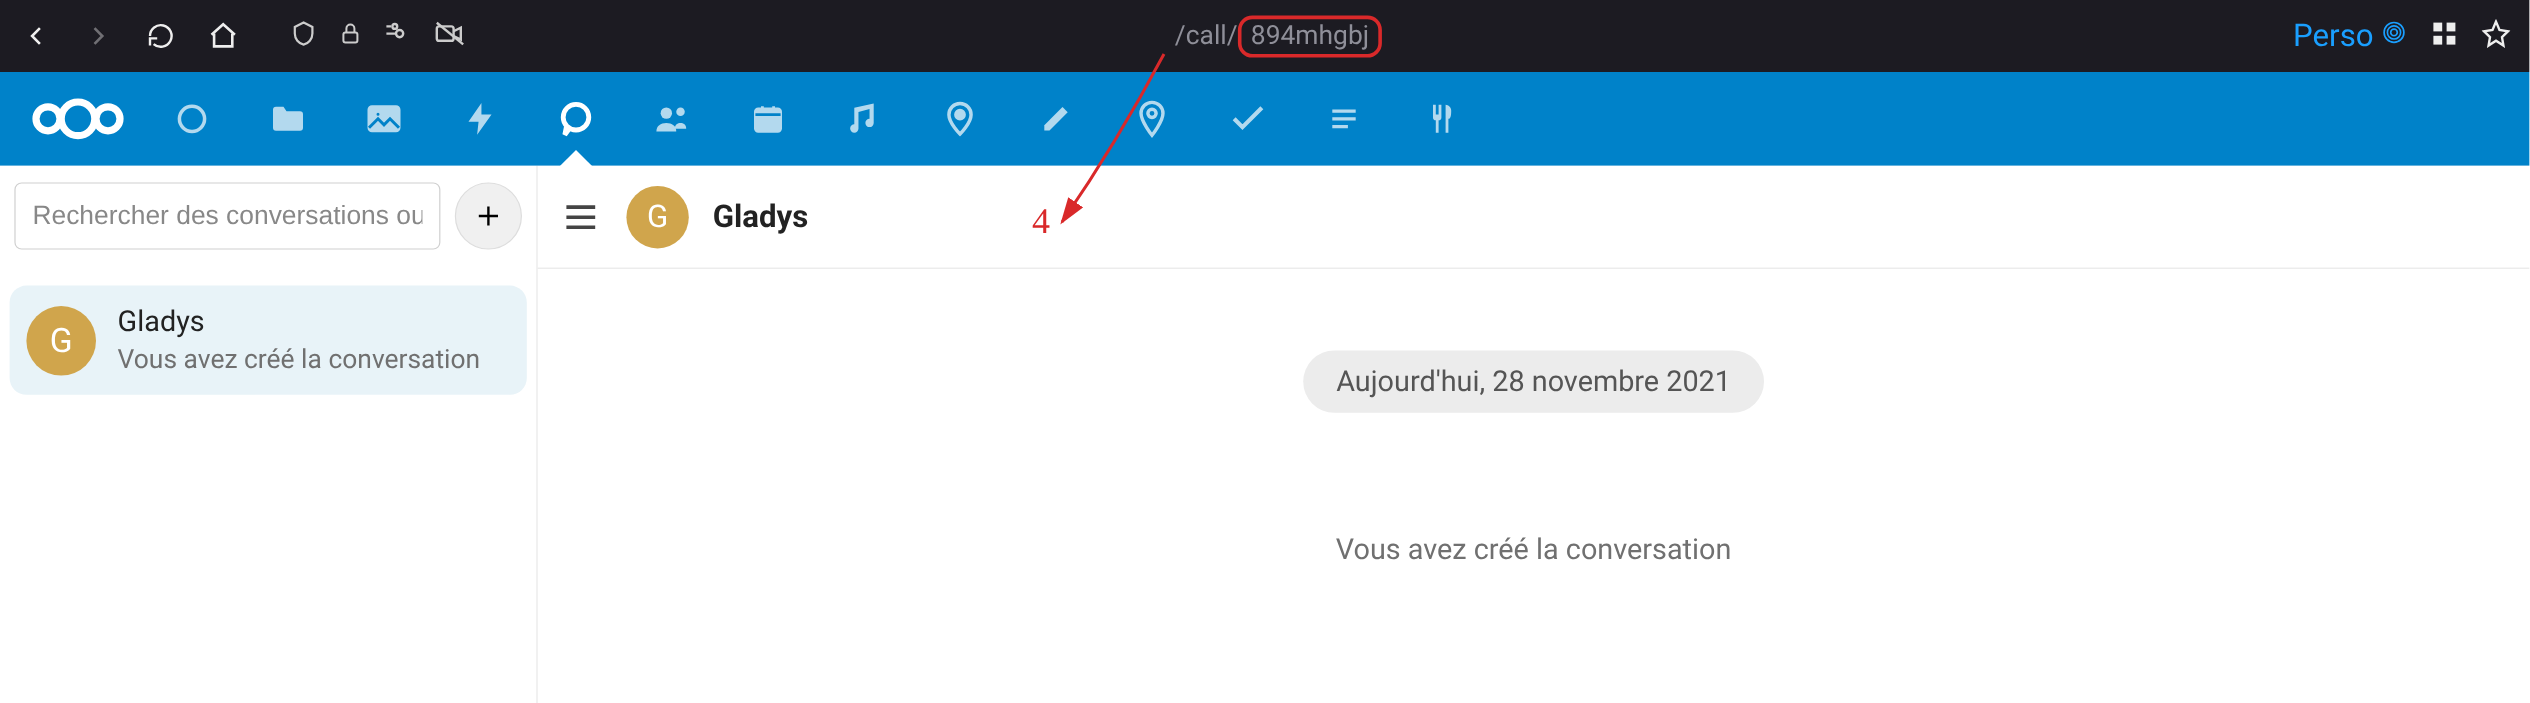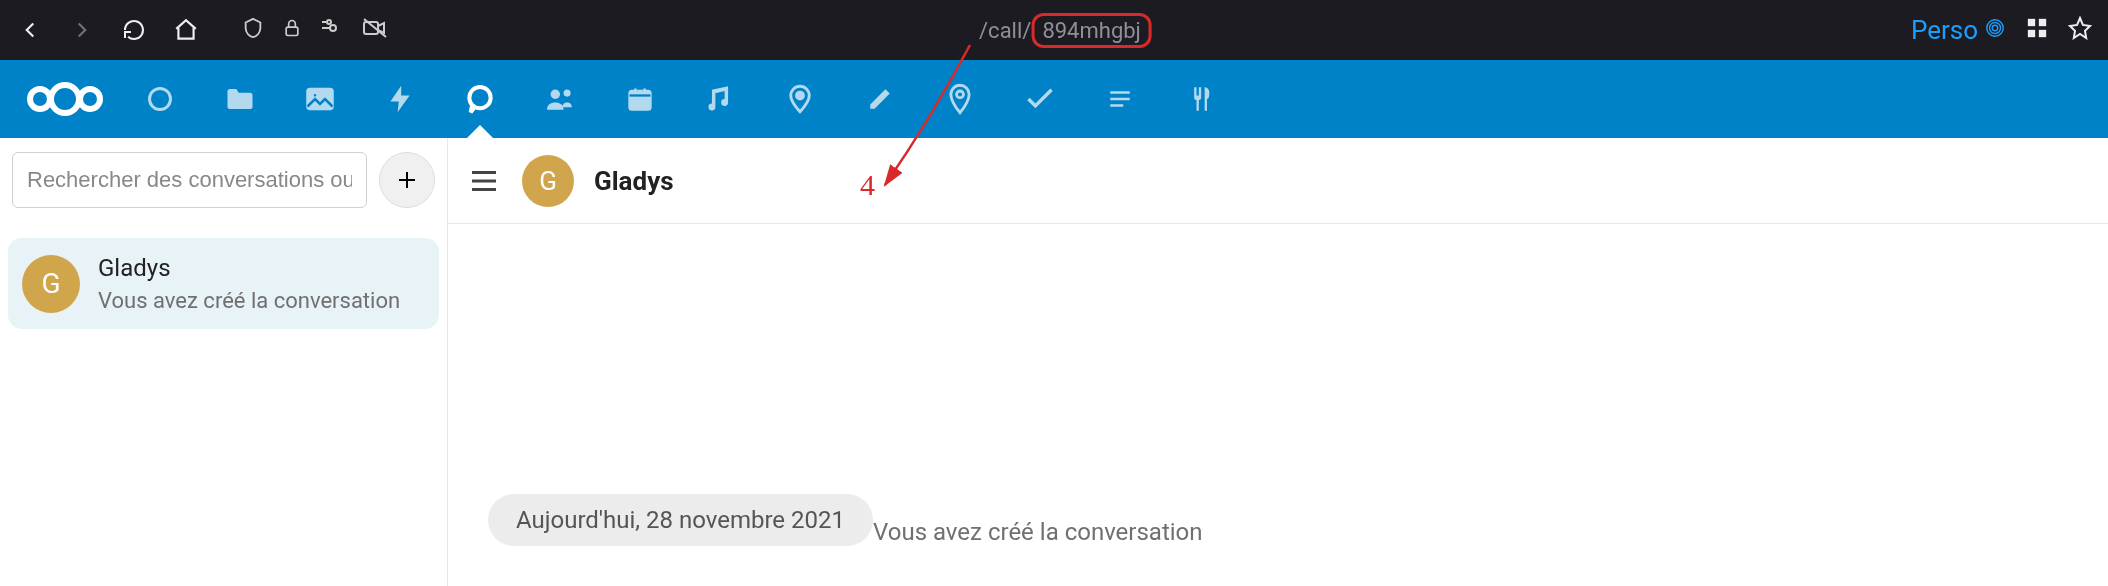--- a/index.html
+++ b/index.html
@@ -132,21 +132,21 @@
     .content { flex: 1; display: flex; flex-direction: column; position: relative; }
     .chat-header {
       height: 86px;
       border-bottom: 1px solid #e8e8e8;
       display: flex; align-items: center;
       padding: 0 18px; gap: 20px;
     }
     .menu-btn { width: 36px; height: 36px; display:flex; align-items:center; justify-content:center; cursor:pointer; }
     .chat-title { font-size: 26px; font-weight: 700; color: #222; }
 
-    .chat-body { flex: 1; padding: 40px; display:flex; flex-direction:row; align-items:flex-end; }
+    .chat-body { flex: 1; padding: 40px; display:flex; flex-direction:column; align-items:center;gap:48px; }
     .date-pill {
       background: #ececec;
       color: #555;
       padding: 12px 28px;
       border-radius: 28px;
       font-size: 24px;
       margin-top: 28px;
     }
     .system-msg {
       margin-top: 52px;

